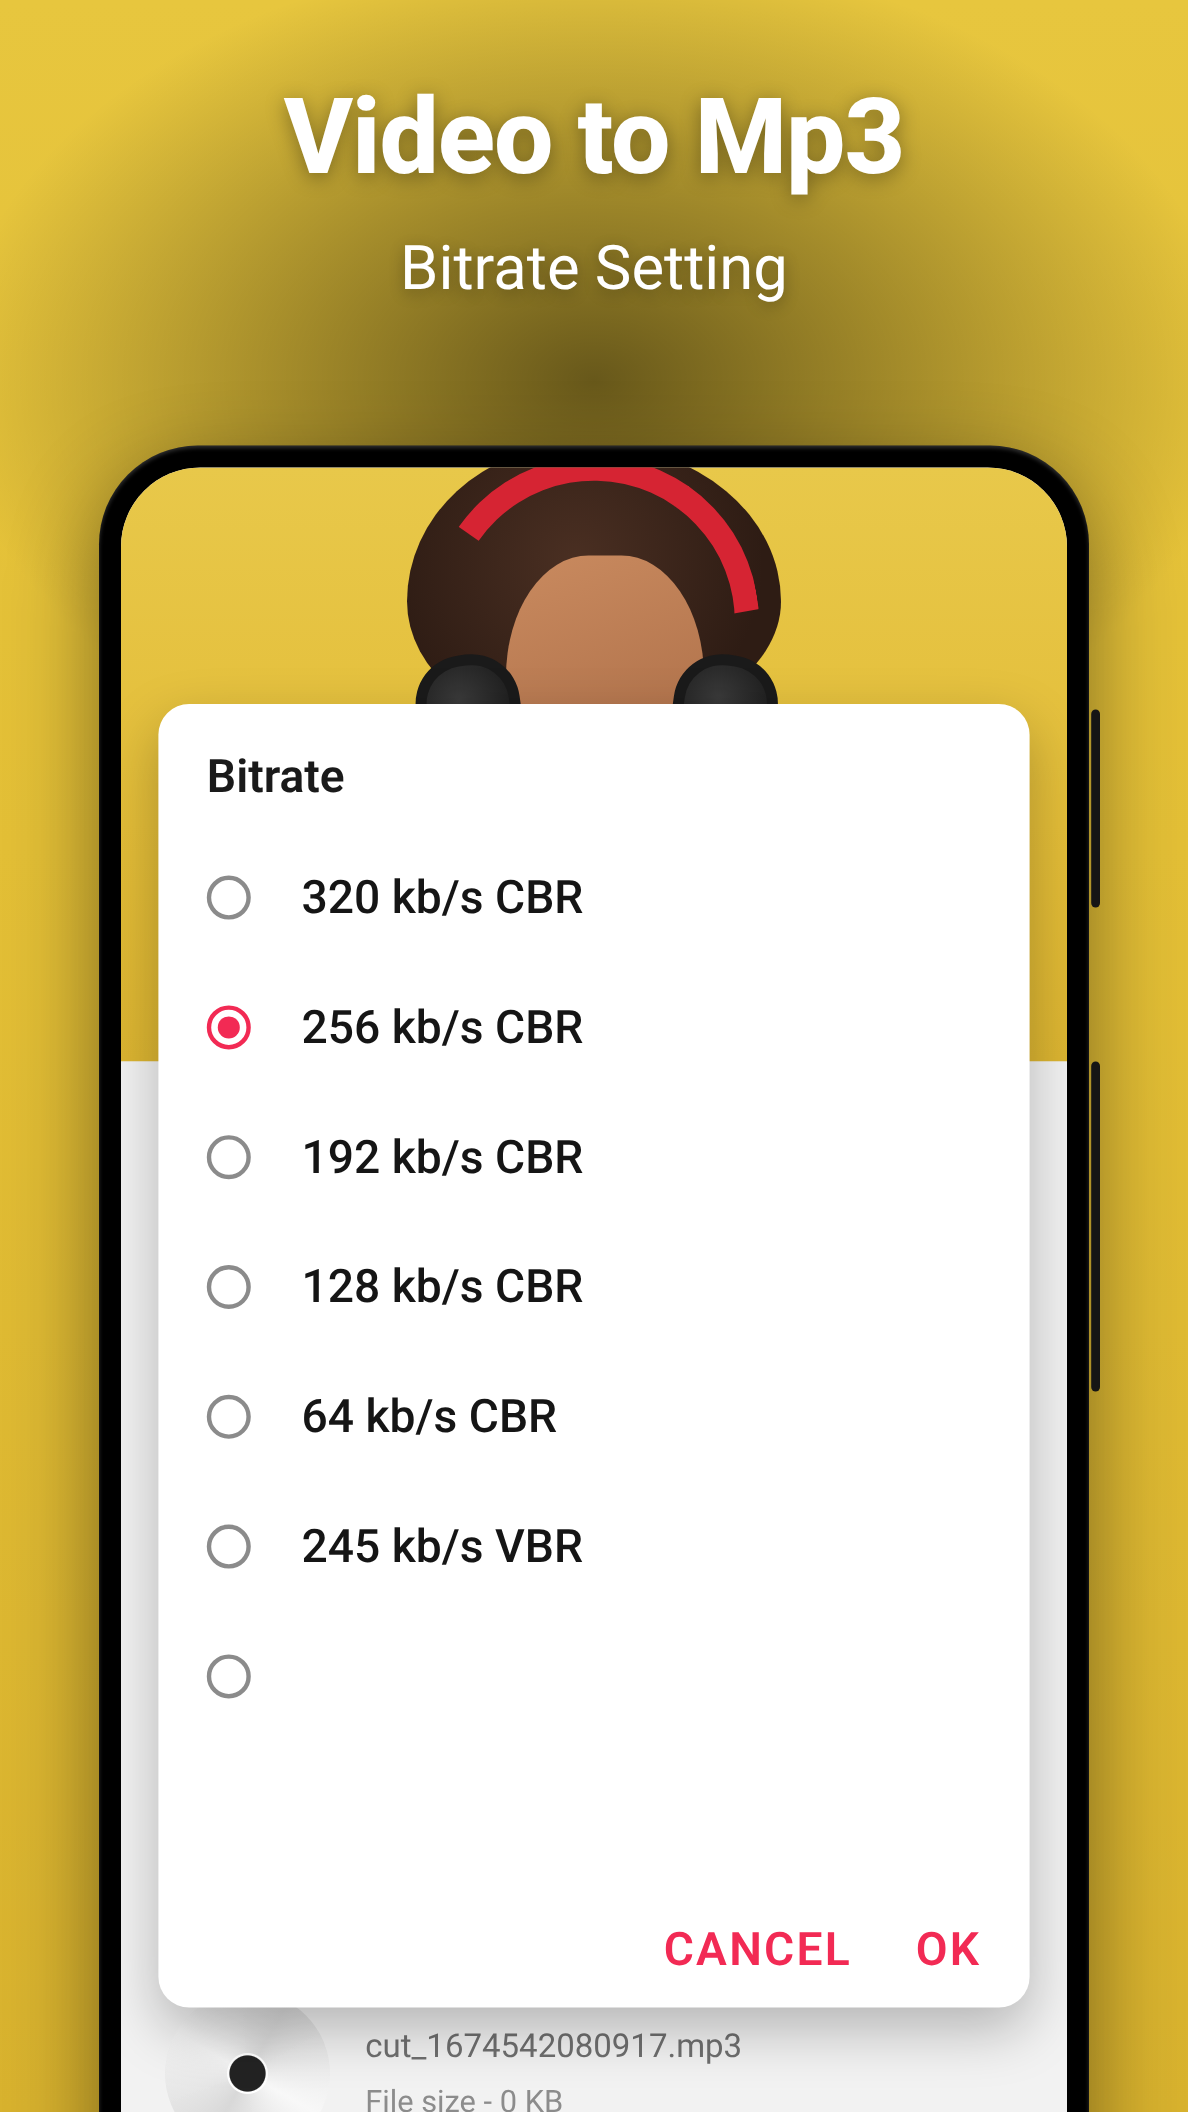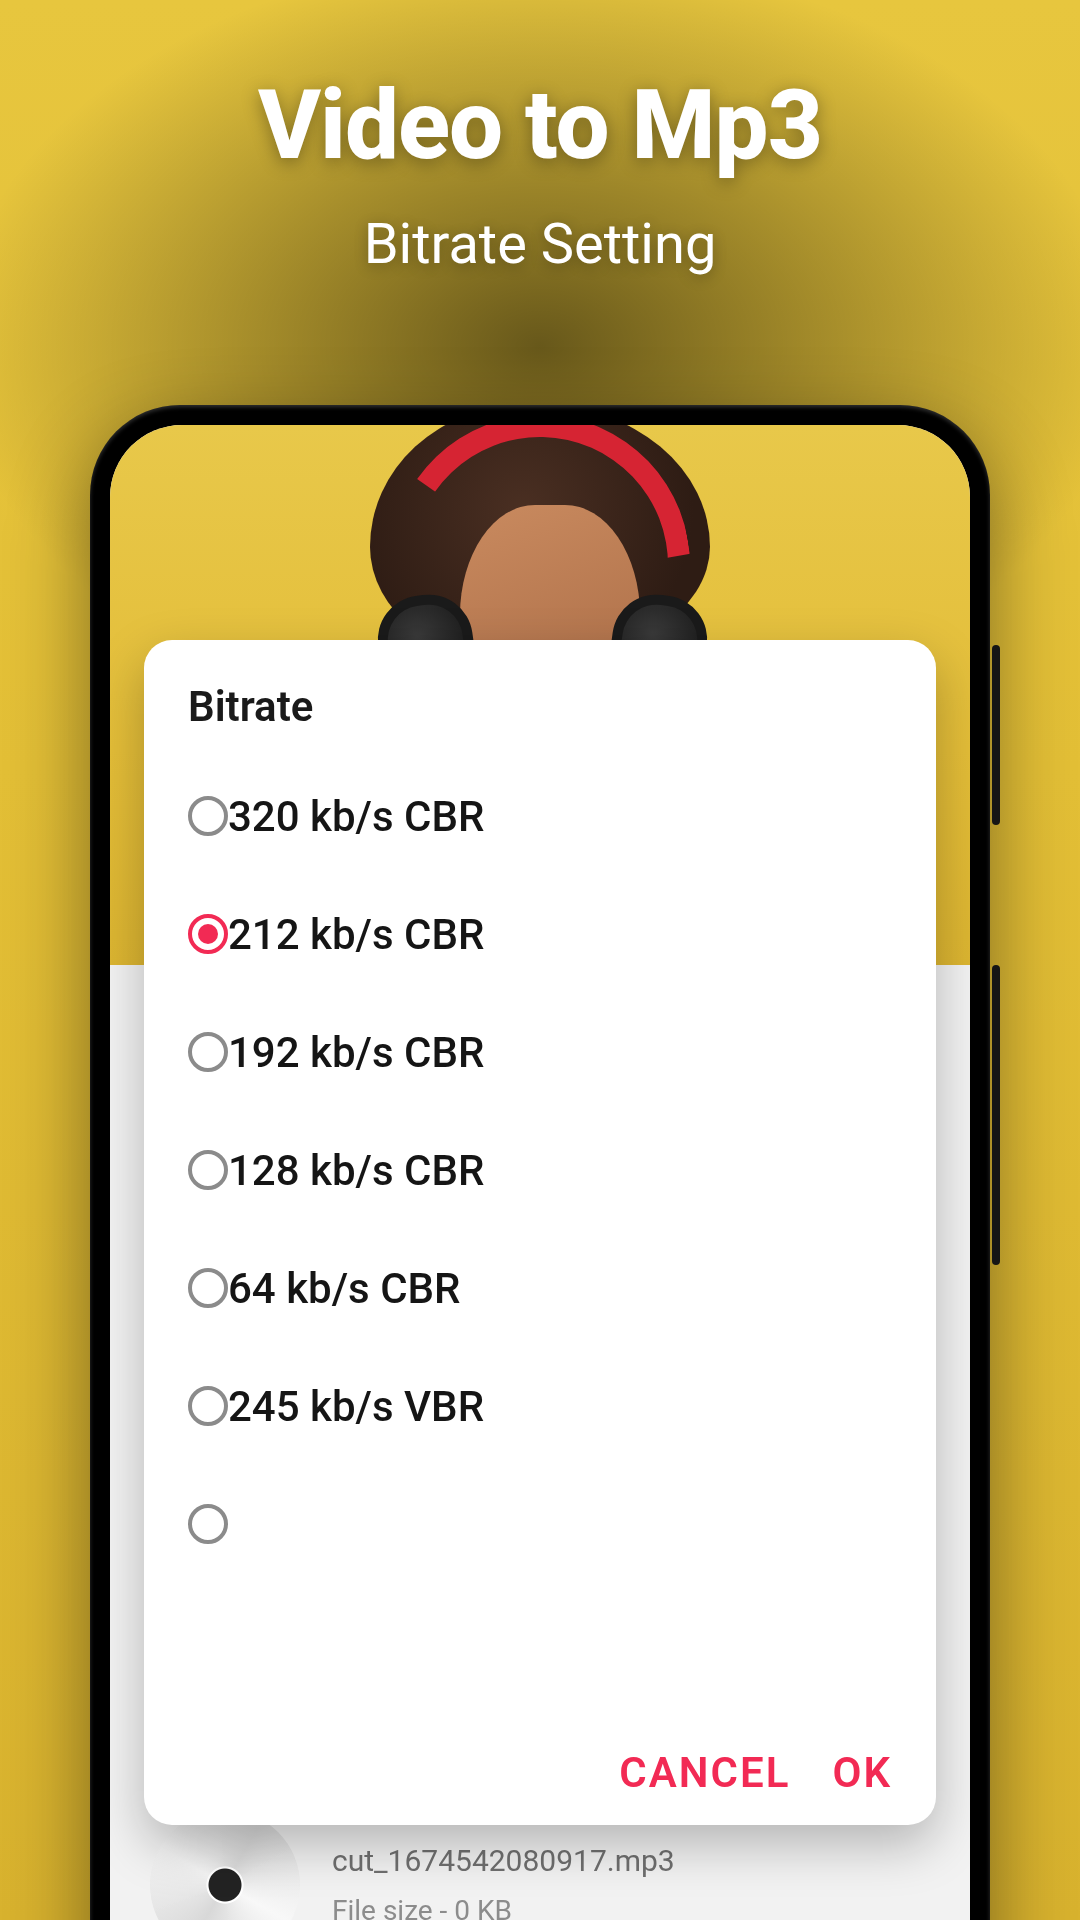--- a/index.html
+++ b/index.html
@@ -187,20 +187,21 @@
   margin-bottom:26px;
 }
 .options{
   flex:1;
   display:flex;
   flex-direction:column;
 }
 .option{
   display:flex;
   align-items:center;
+  gap:46px;
   height:118px;
   cursor:pointer;
 }
 .radio{
   width:40px;height:40px;flex:0 0 40px;
   border:4px solid #8b8b8b;
   border-radius:50%;
   position:relative;
 }
 .option.selected .radio{
@@ -225,20 +226,21 @@
   padding-top:18px;
 }
 .actions button{
   background:none;border:none;
   font-size:42px;
   font-weight:600;
   letter-spacing:2px;
   color:#f22a54;
   cursor:pointer;
   font-family:inherit;
+  margin-left:16px;
 }
 </style>
 </head>
 <body>
 
 <div class="page">
 
   <div class="hero">
     <h1>Video to Mp3</h1>
     <h2>Bitrate Setting</h2>
@@ -272,21 +274,21 @@
       <div class="dialog">
         <div class="dialog-title">Bitrate</div>
 
         <div class="options">
           <div class="option">
             <span class="radio"></span>
             <span class="option-label">320 kb/s CBR</span>
           </div>
           <div class="option selected">
             <span class="radio"></span>
-            <span class="option-label">212 kb/s CBR</span>
+            <span class="option-label">256 kb/s CBR</span>
           </div>
           <div class="option">
             <span class="radio"></span>
             <span class="option-label">192 kb/s CBR</span>
           </div>
           <div class="option">
             <span class="radio"></span>
             <span class="option-label">128 kb/s CBR</span>
           </div>
           <div class="option">

